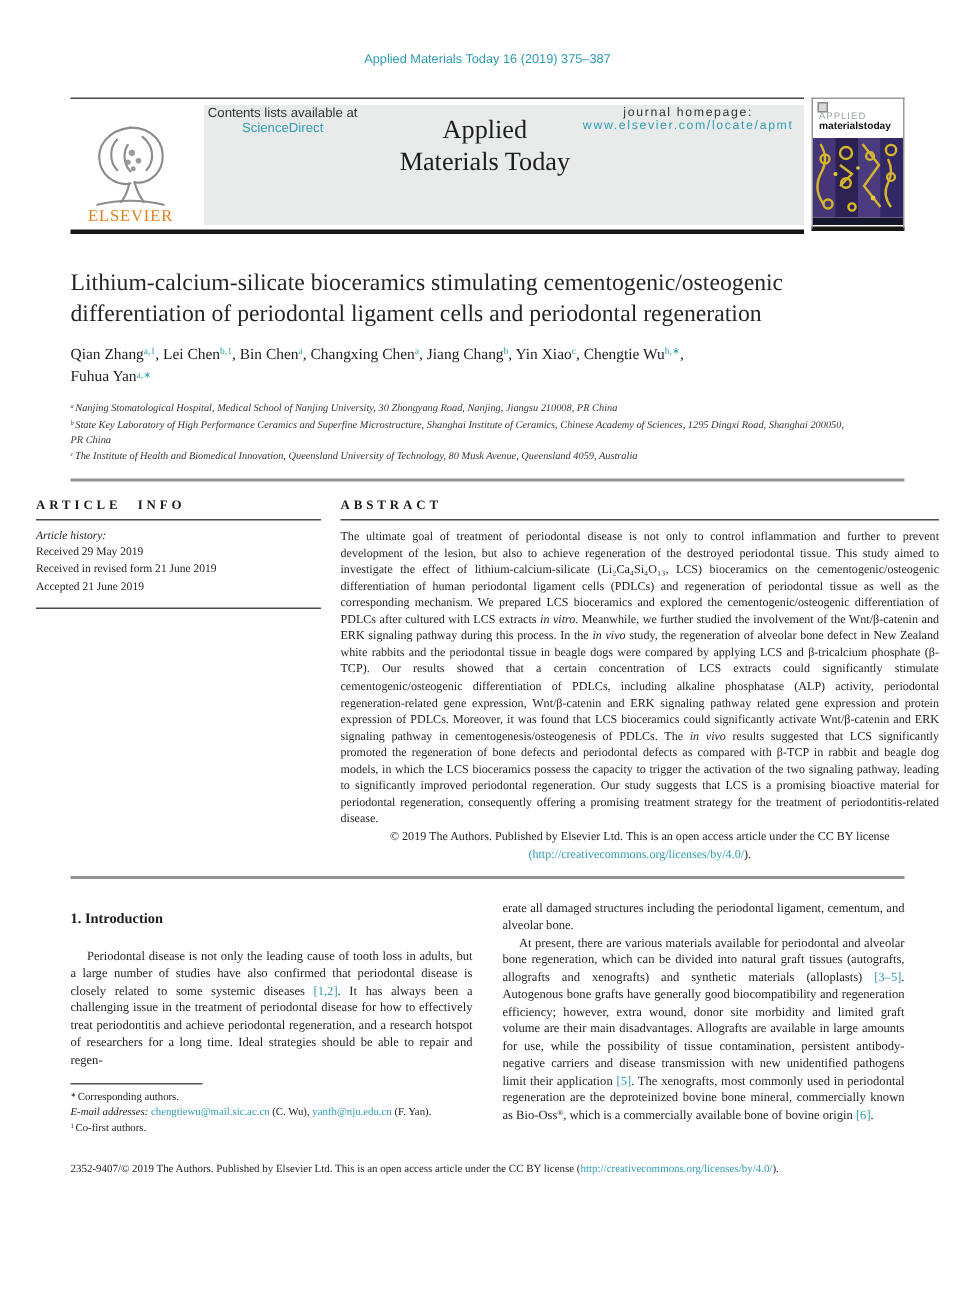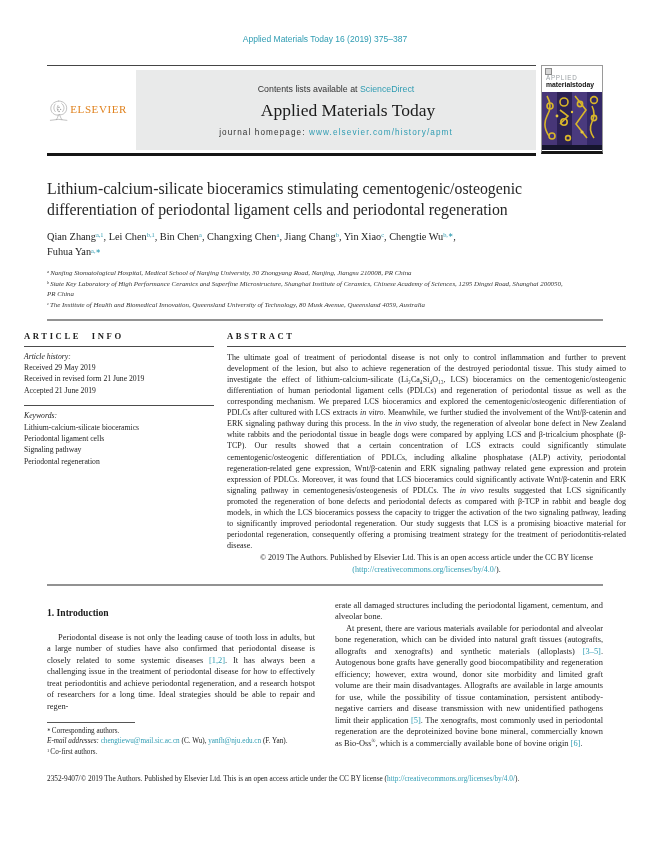--- a/index.html
+++ b/index.html
@@ -19,29 +19,29 @@
     font-family:"Liberation Sans", sans-serif; font-size:8.5px; color:#2f9cb2;
   }
 
   
   .header { position:relative; margin:21px 47px 0; height:92px; }
   .header-main {
     position:absolute; left:0; top:0; width:489px; height:91px; box-sizing:border-box;
     border-top:1px solid #454545; border-bottom:3px solid #161616;
     display:flex; align-items:stretch; padding:4px 0 3px;
   }
-  .logo-area { width:80px; display:flex; flex-direction:row; align-items:center; justify-content:flex-end; }
+  .logo-area { width:80px; display:flex; flex-direction:column; align-items:center; justify-content:flex-end; }
   .logo-tree { display:block; }
   .elsevier-wordmark {
     font-family:"Liberation Serif", serif; font-size:11px; letter-spacing:0.6px;
     color:#e0821e; margin-top:-2px;
   }
   .graybox {
     flex:1; margin-left:9px; background:#e9eaea;
-    display:flex; flex-direction:column; justify-content:center; text-align:center;
+    display:flex; flex-direction:row; justify-content:center; text-align:center;
   }
   .contents-line { font-family:"Liberation Sans", sans-serif; font-size:8.8px; color:#333; }
   .journal-title { font-size:17.5px; color:#1c1c1c; margin:6px 0 7px;padding-left:24px; }
   .homepage-line { font-family:"Liberation Sans", sans-serif; font-size:8.2px; letter-spacing:1.1px; color:#333; }
 
   .cover {
     position:absolute; right:0; top:0; width:62px; height:89px; box-sizing:border-box;
     border:1px solid #9a9a9a; border-bottom:3px solid #161616; background:#fff; overflow:hidden;
   }
   .cover-top { position:relative; height:26px; background:#fff; padding:2px 0 0 4px; box-sizing:border-box; }
@@ -117,21 +117,21 @@
               <circle cx="41" cy="33" r="2.1"></circle>
             <circle cx="33" cy="34" r="2.1"></circle>
               <circle cx="37" cy="39" r="1.9"></circle>
           </g>
         </svg>
         <div class="elsevier-wordmark">ELSEVIER</div>
       </div>
       <div class="graybox">
         <div class="contents-line"><span>Contents lists available at </span><span class="lnk">ScienceDirect</span></div>
         <div class="journal-title">Applied Materials Today</div>
-        <div class="homepage-line"><span>journal homepage: </span><span class="lnk">www.elsevier.com/history/apmt</span></div>
+        <div class="homepage-line"><span>journal homepage: </span><span class="lnk">www.elsevier.com/locate/apmt</span></div>
       </div>
     </div>
     <div class="cover">
       <div class="cover-top">
         <div class="cover-mark"></div>
         <div class="cover-applied">APPLIED</div>
         <div class="cover-mt">materialstoday</div>
       </div>
       <svg class="cover-art" width="60" height="53" viewBox="0 0 60 53">
         <rect x="0" y="0" width="60" height="53" fill="#3b2d66"></rect>
@@ -182,27 +182,20 @@
     <div class="info-col">
       <div class="sec-heading">ARTICLE INFO</div>
       <hr class="colrule">
       <div class="info-block">
         <div class="info-label">Article history:</div>
         <div>Received 29 May 2019</div>
         <div>Received in revised form 21 June 2019</div>
         <div>Accepted 21 June 2019</div>
       </div>
       <hr class="colrule">
-      <div class="info-block">
-        <div class="info-label">Keywords:</div>
-        <div>Lithium-calcium-silicate bioceramics</div>
-        <div>Periodontal ligament cells</div>
-        <div>Signaling pathway</div>
-        <div>Periodontal regeneration</div>
-      </div>
     </div>
     <div class="abs-col">
       <div class="sec-heading">ABSTRACT</div>
       <hr class="colrule">
       <div class="abstract-text"><span>The ultimate goal of treatment of periodontal disease is not only to control inflammation and further to prevent development of the lesion, but also to achieve regeneration of the destroyed periodontal tissue. This study aimed to investigate the effect of lithium-calcium-silicate (Li₂Ca₄Si₄O₁₃, LCS) bioceramics on the cementogenic/osteogenic differentiation of human periodontal ligament cells (PDLCs) and regeneration of periodontal tissue as well as the corresponding mechanism. We prepared LCS bioceramics and explored the cementogenic/osteogenic differentiation of PDLCs after cultured with LCS extracts </span><span class="it">in vitro</span><span>. Meanwhile, we further studied the involvement of the Wnt/β-catenin and ERK signaling pathway during this process. In the </span><span class="it">in vivo</span><span> study, the regeneration of alveolar bone defect in New Zealand white rabbits and the periodontal tissue in beagle dogs were compared by applying LCS and β-tricalcium phosphate (β-TCP). Our results showed that a certain concentration of LCS extracts could significantly stimulate cementogenic/osteogenic differentiation of PDLCs, including alkaline phosphatase (ALP) activity, periodontal regeneration-related gene expression, Wnt/β-catenin and ERK signaling pathway related gene expression and protein expression of PDLCs. Moreover, it was found that LCS bioceramics could significantly activate Wnt/β-catenin and ERK signaling pathway in cementogenesis/osteogenesis of PDLCs. The </span><span class="it">in vivo</span><span> results suggested that LCS significantly promoted the regeneration of bone defects and periodontal defects as compared with β-TCP in rabbit and beagle dog models, in which the LCS bioceramics possess the capacity to trigger the activation of the two signaling pathway, leading to significantly improved periodontal regeneration. Our study suggests that LCS is a promising bioactive material for periodontal regeneration, consequently offering a promising treatment strategy for the treatment of periodontitis-related disease.</span></div>
       <div class="abstract-copyright">© 2019 The Authors. Published by Elsevier Ltd. This is an open access article under the CC BY license</div>
       <div class="abstract-copyright"><span class="lnk">(http://creativecommons.org/licenses/by/4.0/</span><span>).</span></div>
     </div>
   </div>
 

